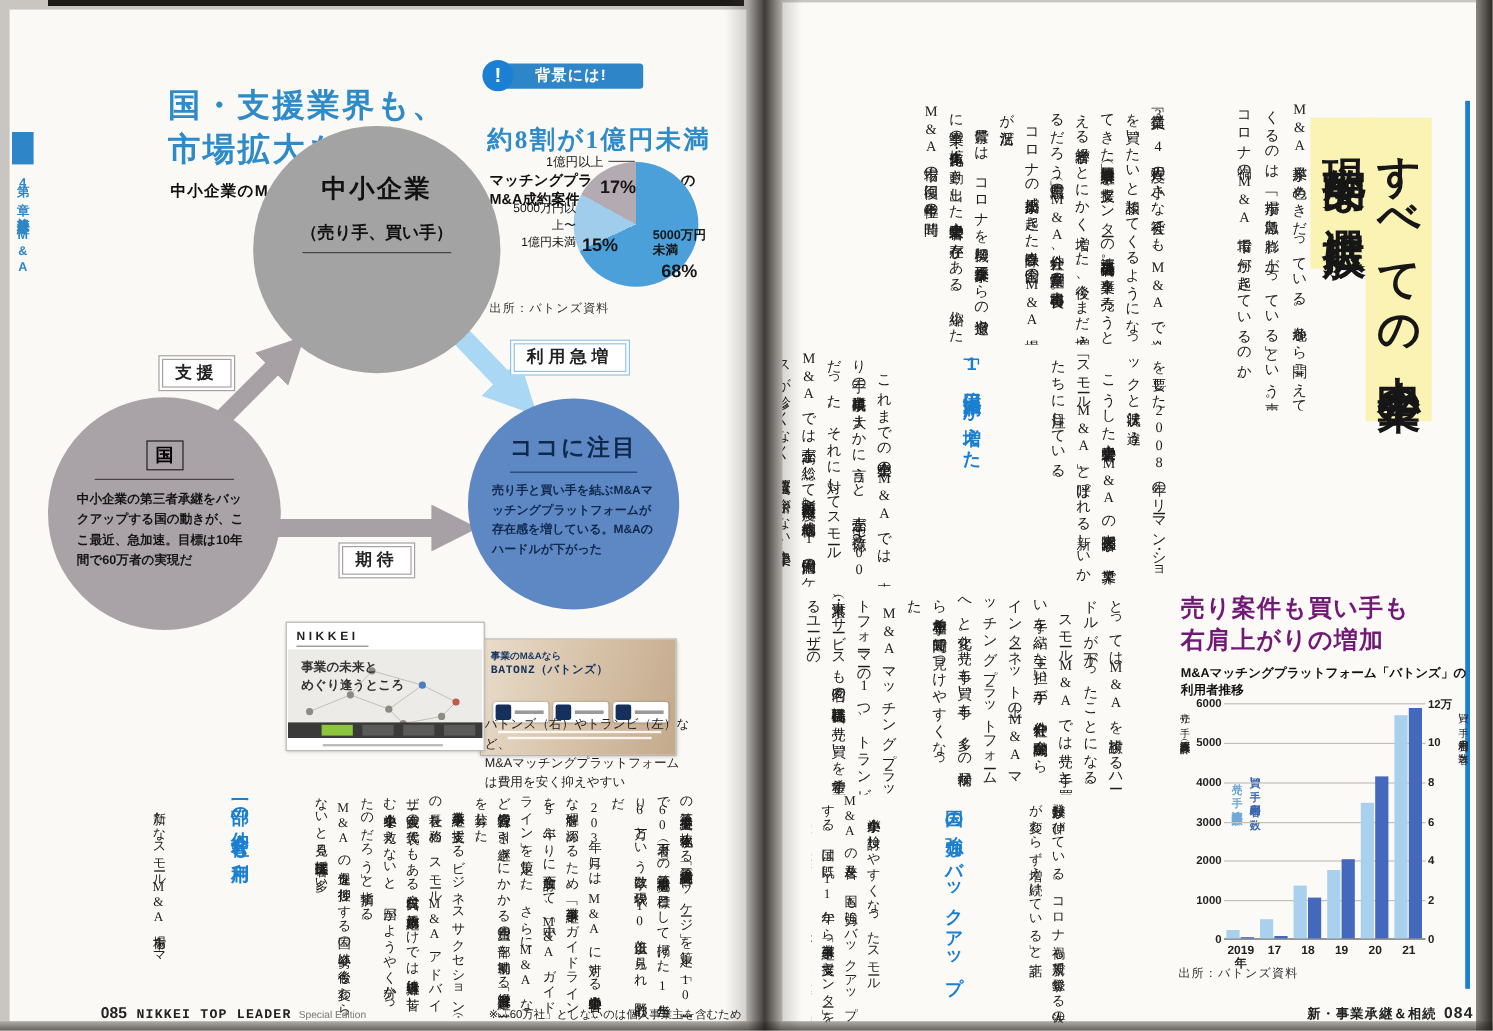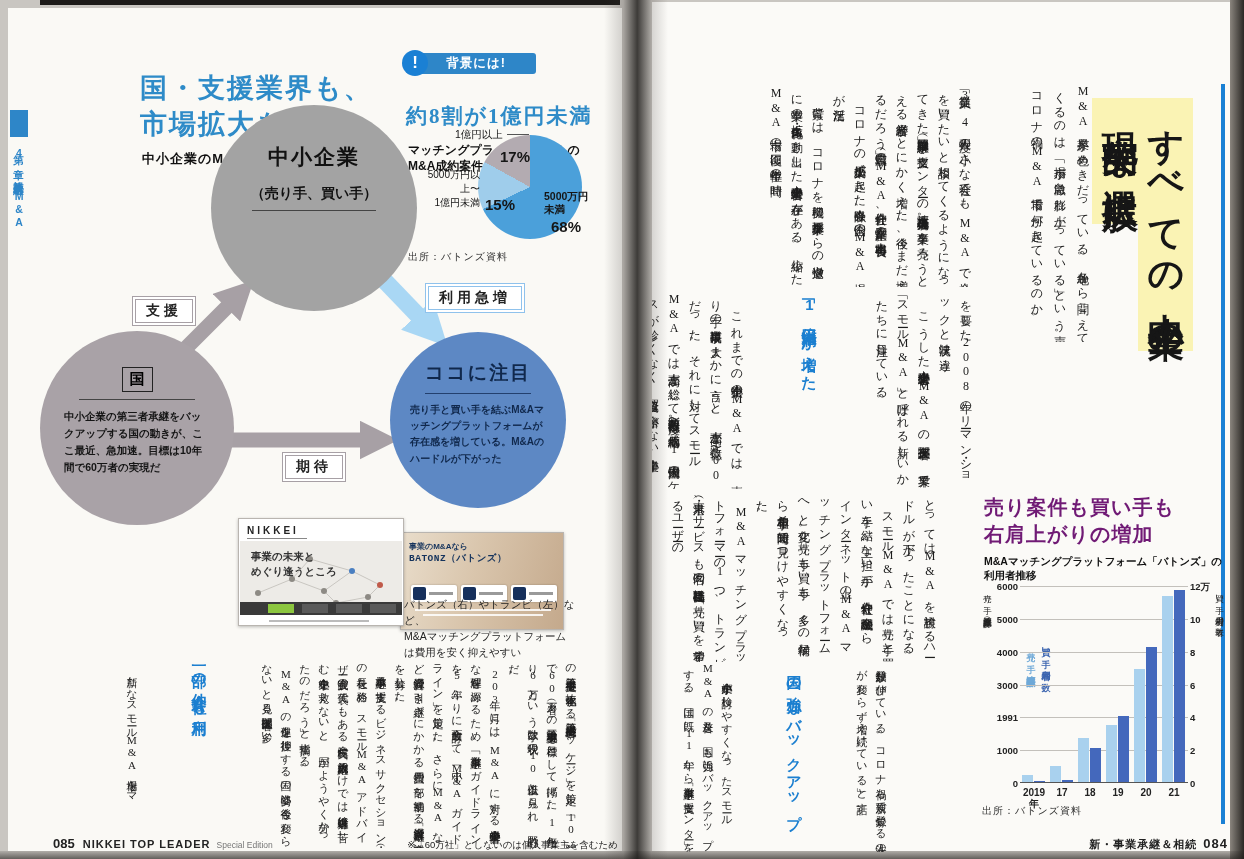--- a/index.html
+++ b/index.html
@@ -118,22 +118,22 @@
   .tick{position:absolute;font-size:9.5px;font-weight:700;color:#222;}
   .tickL{right:212px;text-align:right;width:30px;}
   .tickR{left:208px;width:30px;}
   .xlab{position:absolute;top:293px;font-size:10px;font-weight:700;color:#222;text-align:center;white-space:pre;line-height:11px;}
   .axis-title{position:absolute;writing-mode:vertical-rl;text-orientation:upright;font-size:8.5px;color:#222;letter-spacing:.5px;}
   .series-label{position:absolute;writing-mode:vertical-rl;text-orientation:upright;font-size:9px;font-weight:700;letter-spacing:.5px;}
   #chart-src{position:absolute;left:0;top:310px;font-size:10px;color:#333;letter-spacing:1px;}
 
   
   #footer-left{left:45px;top:828px;font-size:9px;color:#444;}
-  #footer-left .num{font-size:13px;font-weight:700;color:#222;margin-right:8px;}
-  #footer-left .brand{font-family:Liberation Sans, sans-serif;font-weight:700;font-size:11px;color:#222;margin-right:6px;letter-spacing:1px;}
+  #footer-left .num{font-size:13px;font-weight:700;color:#222;margin-right:8px;margin-left:31px;}
+  #footer-left .brand{font-family:Liberation Mono, monospace;font-weight:700;font-size:11px;color:#222;margin-right:6px;letter-spacing:1px;}
   #footer-left .ed{font-size:8.5px;color:#777;}
   #footnote{left:250px;top:831px;width:360px;text-align:right;font-size:9.5px;color:#222;}
   #footer-right{left:330px;top:834px;width:246px;text-align:right;font-size:11px;font-weight:700;color:#222;letter-spacing:1px;}
   #footer-right .num{font-size:13px;margin-left:6px;}
 </style>
 </head>
 <body>
 
 <div id="spread">
 
@@ -326,21 +326,21 @@
           <div class="bar" style="left: 86px; height: 56.8017px; background: rgb(169, 209, 238);"></div>
           <div class="bar" style="left: 98px; height: 65.6667px; background: rgb(68, 104, 188);"></div>
           <div class="bar" style="left: 114px; height: 113.275px; background: rgb(169, 209, 238);"></div>
           <div class="bar" style="left: 126px; height: 134.617px; background: rgb(68, 104, 188);"></div>
           <div class="bar" style="left: 142px; height: 186.493px; background: rgb(169, 209, 238);"></div>
           <div class="bar" style="left: 154px; height: 192.075px; background: rgb(68, 104, 188);"></div>
         </div>
       <div id="chart-src">出所：バトンズ資料</div>
     <div class="tick tickL" style="top: 284px;">0</div>
         <div class="tick tickL" style="top: 251.167px;">1000</div>
-        <div class="tick tickL" style="top: 218.333px;">1991</div>
+        <div class="tick tickL" style="top: 218.333px;">2000</div>
         <div class="tick tickL" style="top: 185.5px;">3000</div>
         <div class="tick tickL" style="top: 152.667px;">4000</div>
         <div class="tick tickL" style="top: 119.833px;">5000</div>
         <div class="tick tickL" style="top: 87px;">6000</div>
         <div class="tick tickR" style="top: 284px;">0</div>
         <div class="tick tickR" style="top: 251.167px;">2</div>
         <div class="tick tickR" style="top: 218.333px;">4</div>
         <div class="tick tickR" style="top: 185.5px;">6</div>
         <div class="tick tickR" style="top: 152.667px;">8</div>
         <div class="tick tickR" style="top: 119.833px;">10</div>

